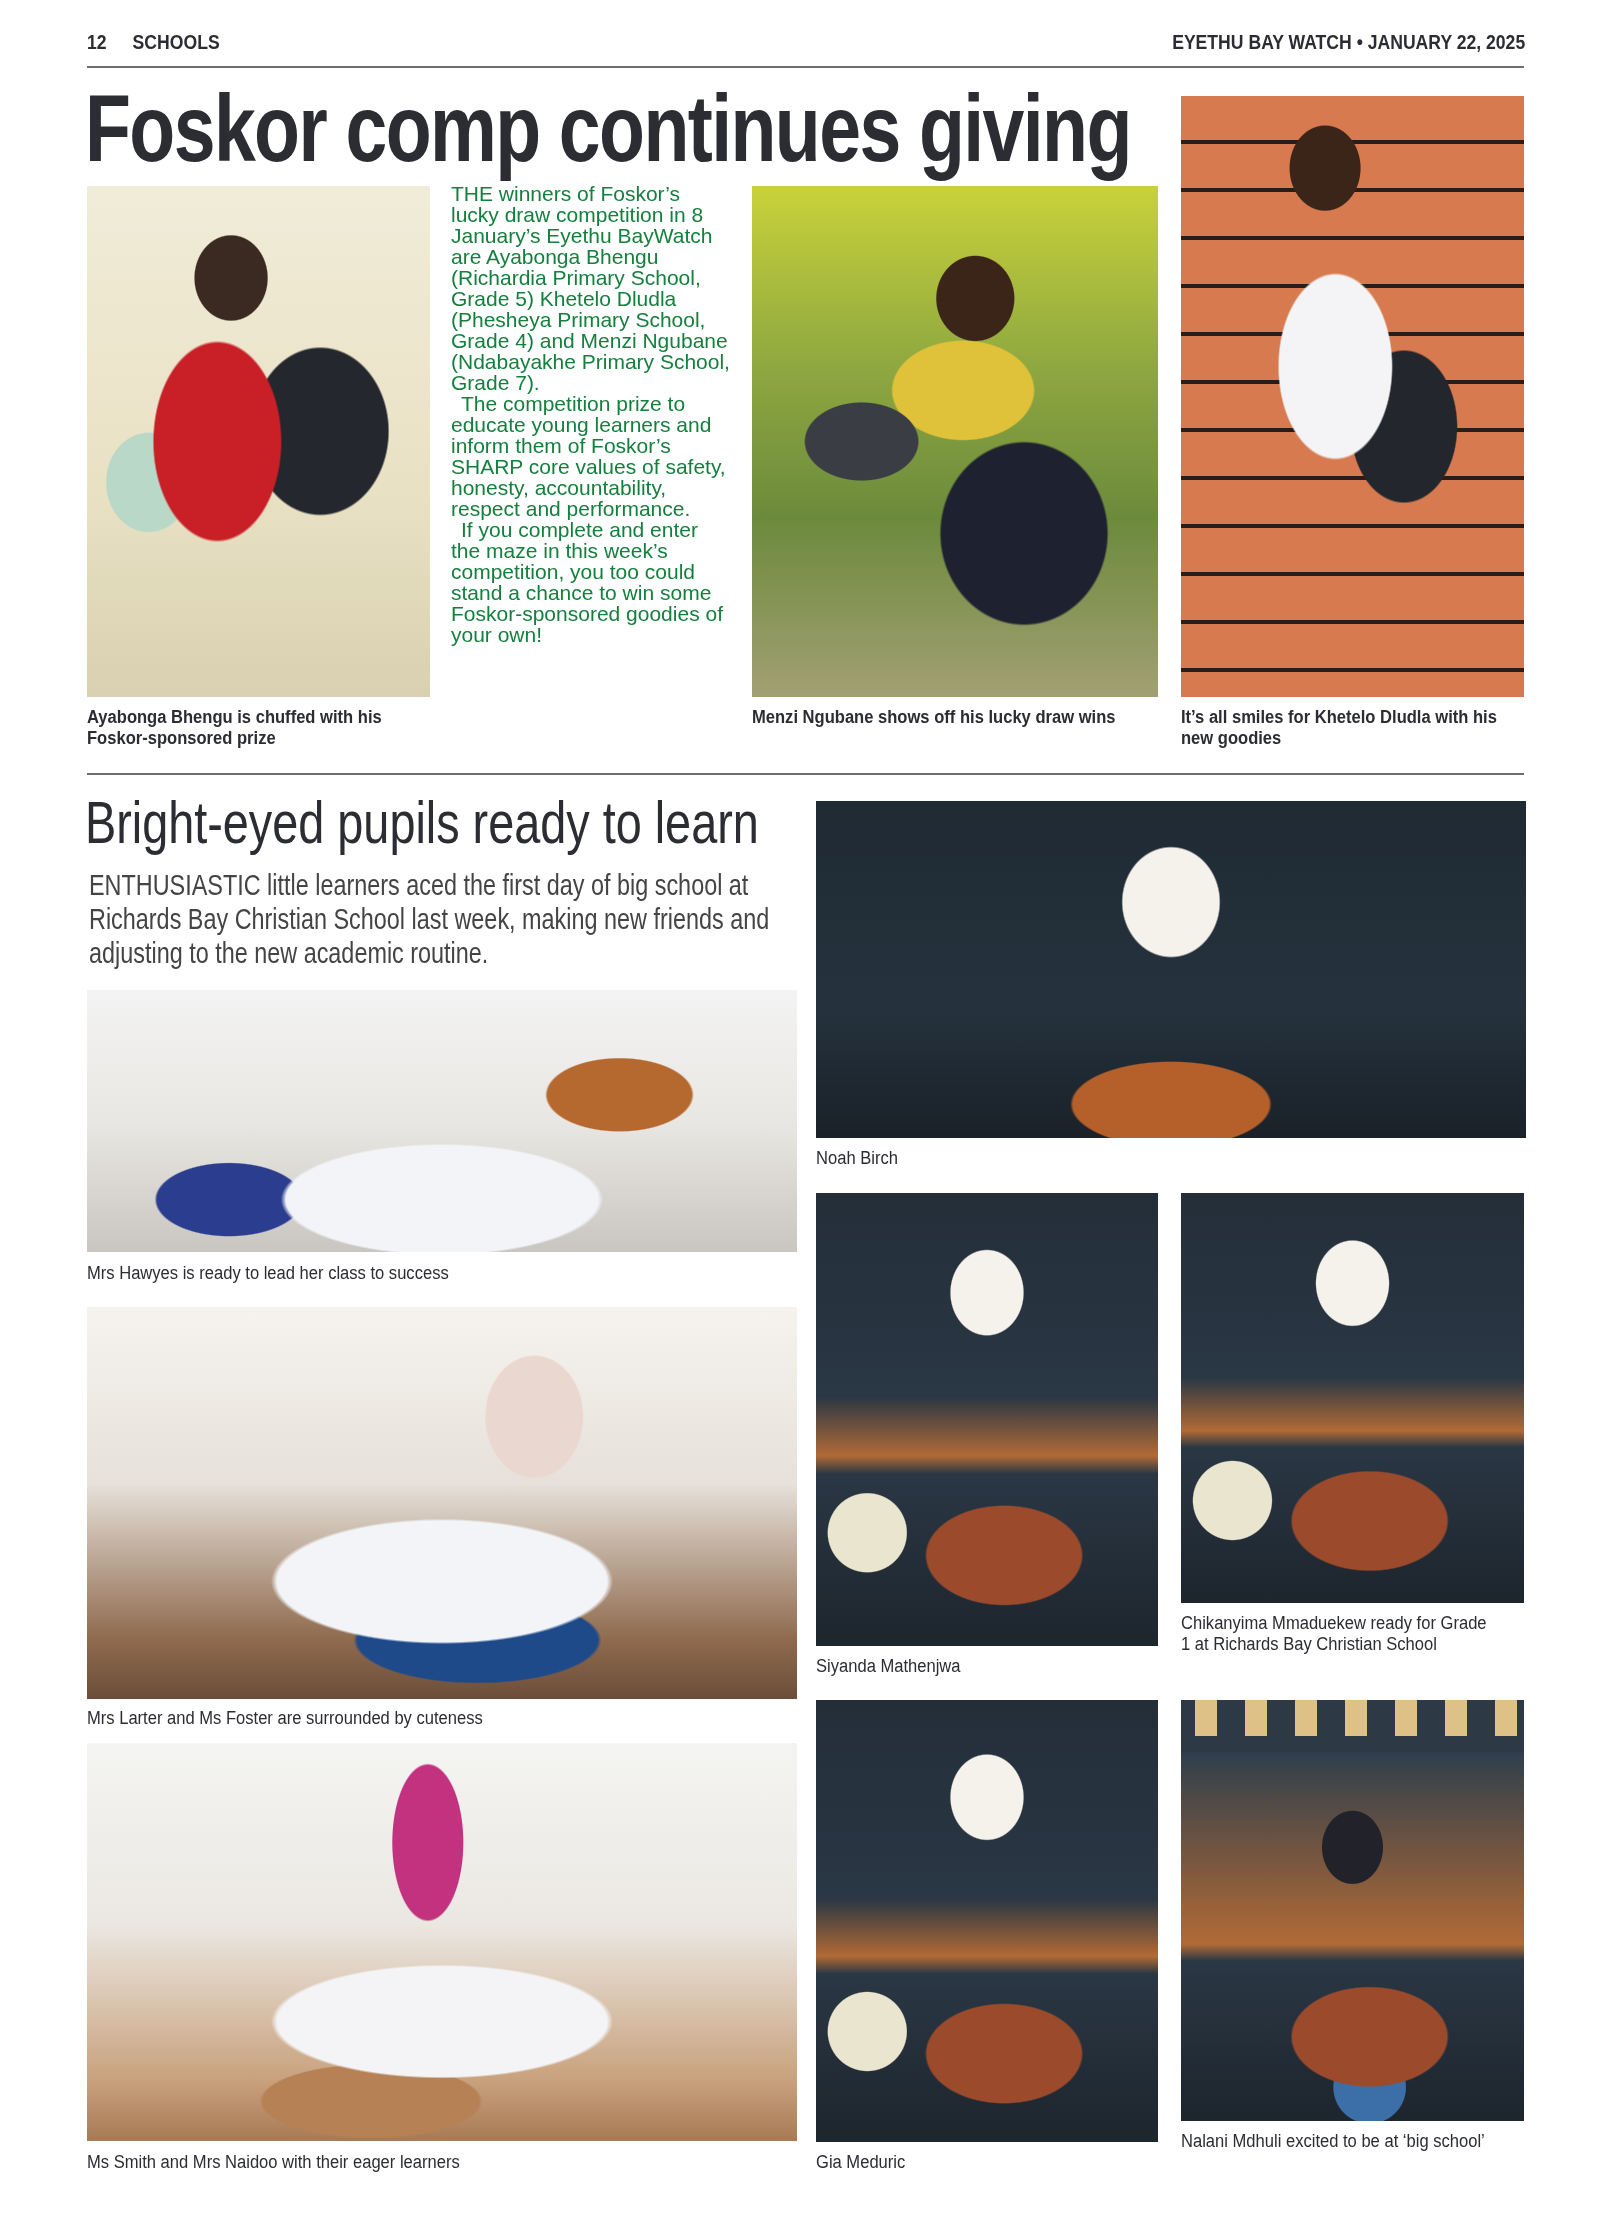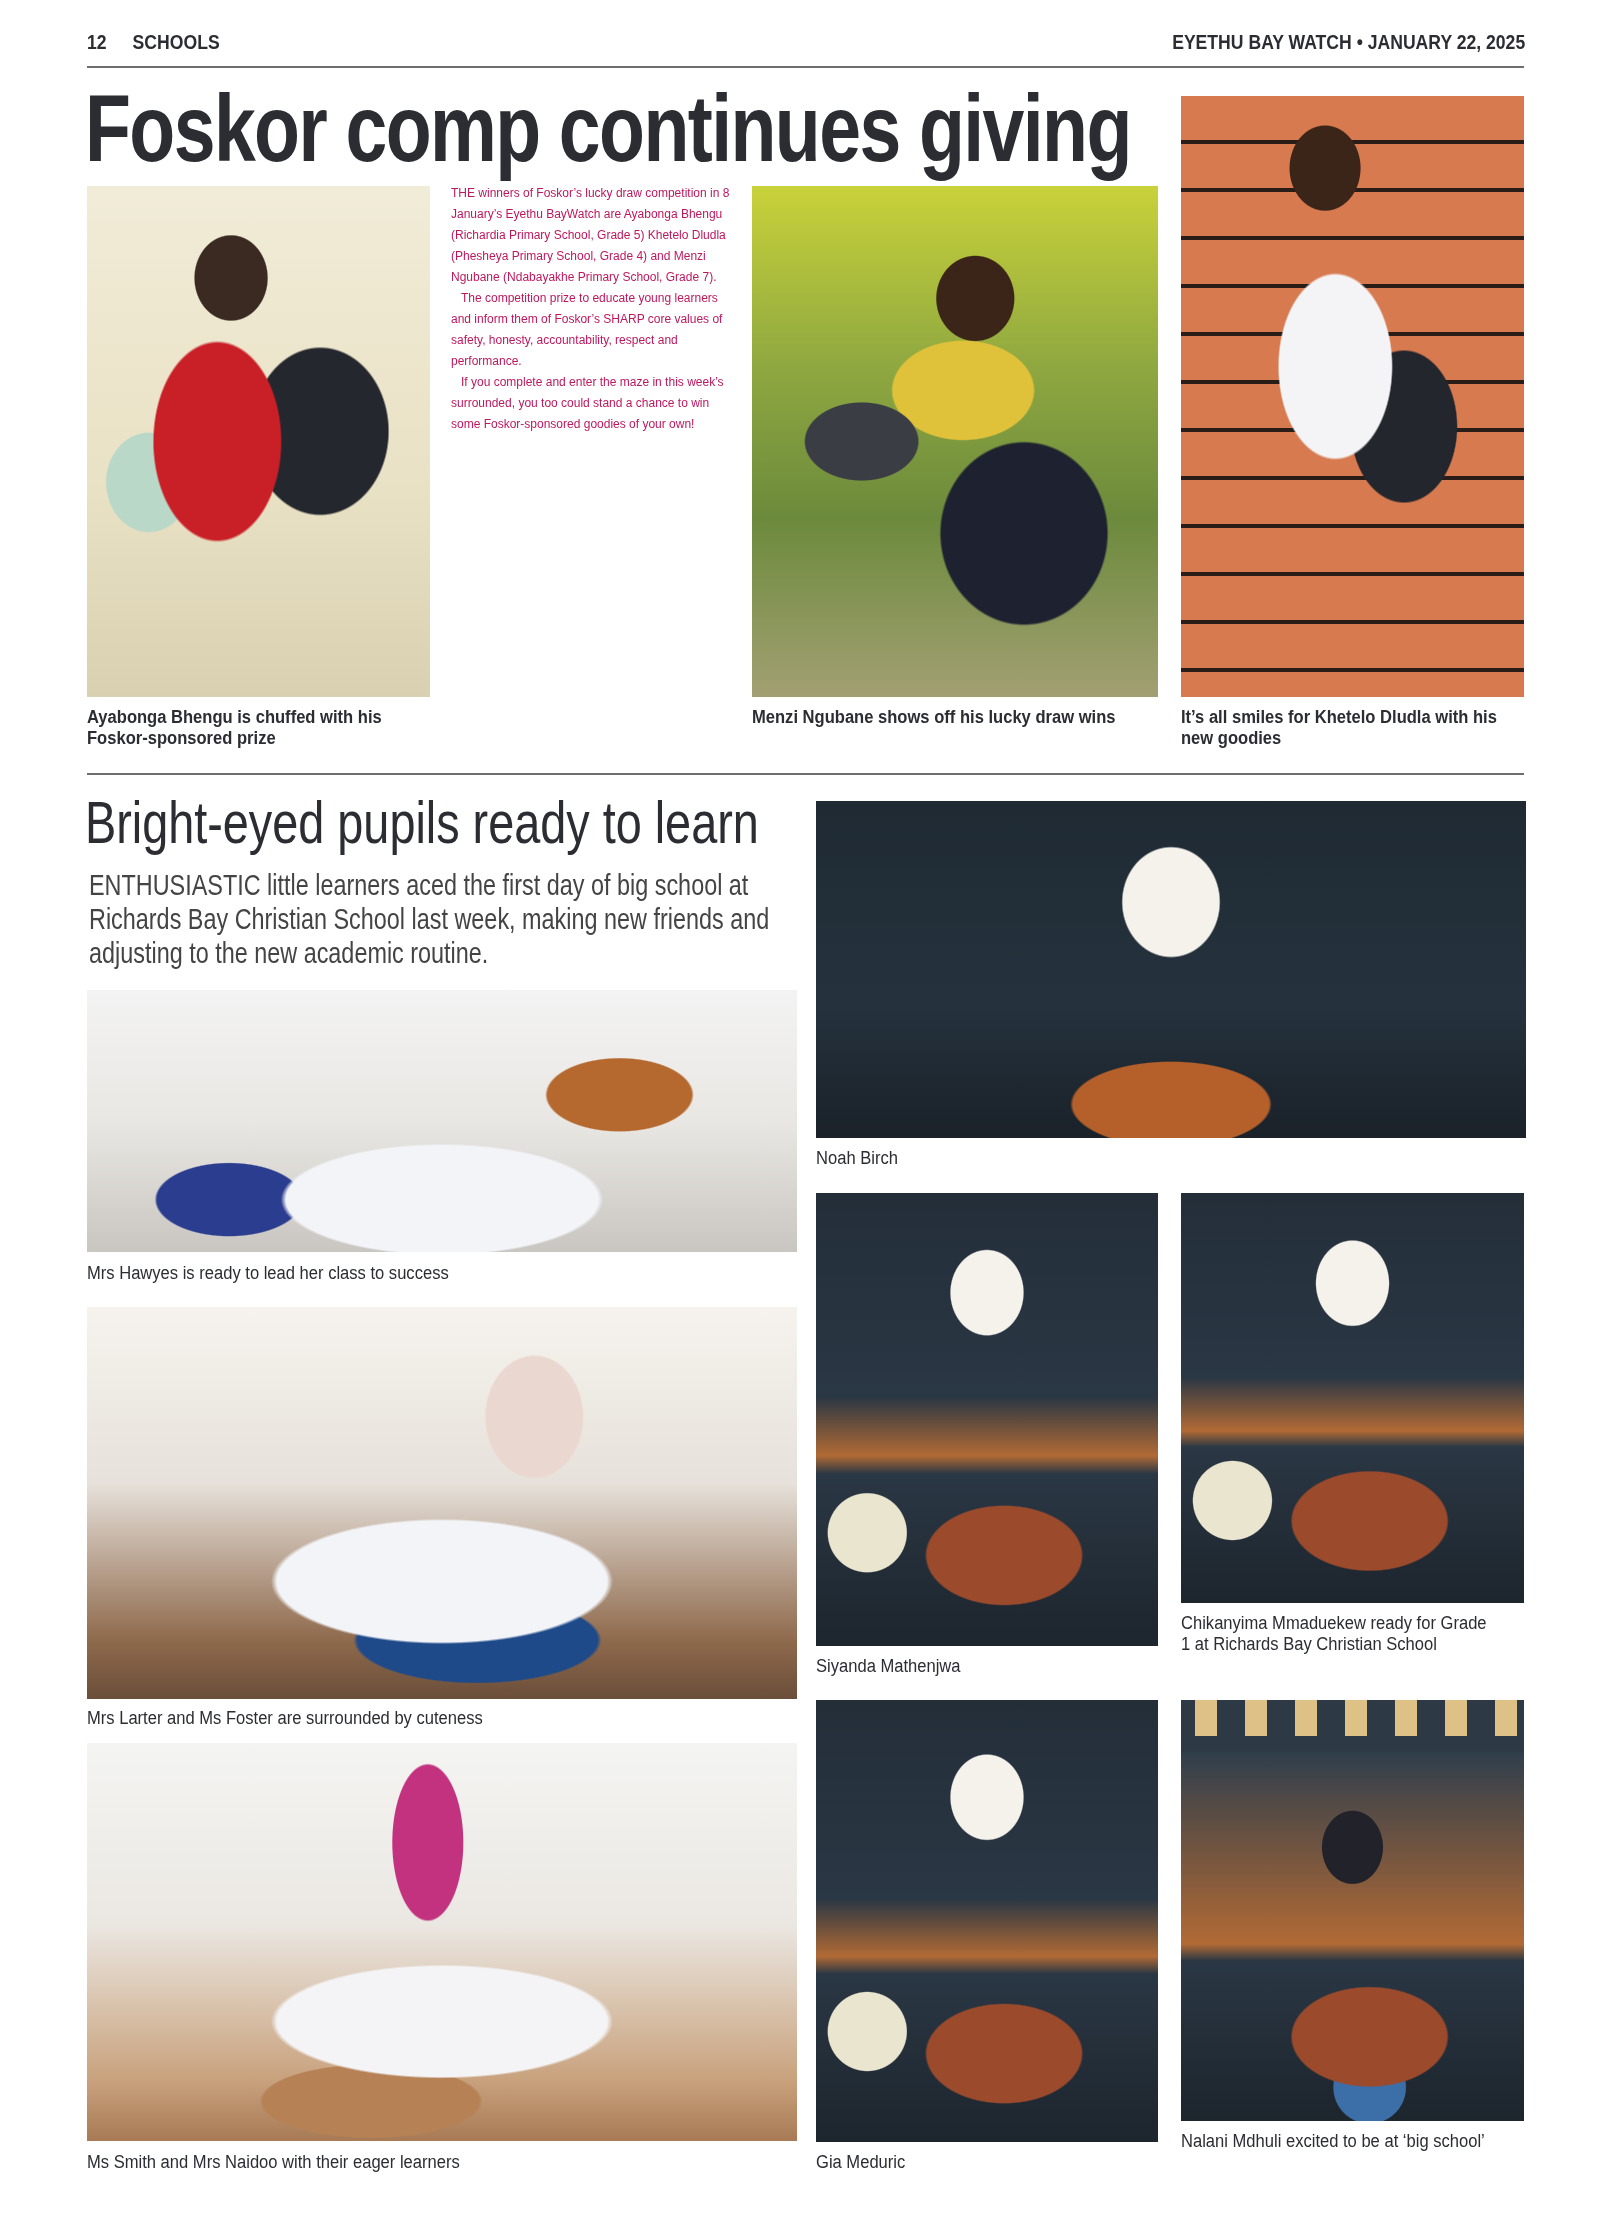--- a/index.html
+++ b/index.html
@@ -6,21 +6,21 @@
   html, body { width: 1610px; height: 2224px; background: #ffffff; overflow: hidden; }
   body { position: relative; font-family: "Liberation Sans", sans-serif; color: #2b2d33; }
   .abs { position: absolute; }
 
   .folio { left: 87px; top: 31px; font-size: 20px; font-weight: bold; letter-spacing: 0px; transform: scaleX(0.88); transform-origin: left top; }
   .folio .num { margin-right: 24px; }
   .masthead-right { right: 85px; top: 31px; font-size: 20px; font-weight: bold; transform: scaleX(0.88); transform-origin: right top; white-space: nowrap; }
   .rule { height: 2px; background: #6e6e6e; }
 
   .headline1 { left: 85px; top: 82px; font-size: 94px; font-weight: bold; letter-spacing: -2px; transform: scaleX(0.80); transform-origin: left top; white-space: nowrap; color: #2b2d33; line-height: 1; }
-  .body-text { left: 451px; top: 183px; width: 280px; font-size: 12px; line-height: 21px; color: #be185d; }
+  .body-text { left: 451px; top: 183px; width: 280px; font-size: 21px; line-height: 21px; color: #15803d; }
   .body-text p { text-indent: 0; }
   .body-text p + p { text-indent: 10px; }
 
   .photo { overflow: hidden; }
   .caption-bold { font-size: 18px; font-weight: bold; line-height: 21px; color: #2b2d33; transform: scaleX(0.92); transform-origin: left top; }
   .caption { font-size: 18px; line-height: 21px; color: #2b2d33; transform: scaleX(0.92); transform-origin: left top; }
 
   .headline2 { left: 85px; top: 793px; font-size: 60px; font-weight: normal; transform: scaleX(0.78); transform-origin: left top; white-space: nowrap; line-height: 1; color: #2b2d33; }
   .intro { left: 89px; top: 868px; width: 900px; font-size: 30px; line-height: 34px; color: #444; transform: scaleX(0.78); transform-origin: left top; }
 
@@ -86,21 +86,21 @@
 <div class="abs rule" style="left:87px; top:66px; width:1437px;"></div>
 
 <h1 class="abs headline1">Foskor comp continues giving</h1>
 
 <div class="abs photo ph-ayabonga" style="left:87px; top:186px; width:343px; height:511px;"></div>
 <div class="abs caption-bold" style="left:87px; top:707px; width:360px;">Ayabonga Bhengu is chuffed with his Foskor-sponsored prize</div>
 
 <div class="abs body-text">
   <p>THE winners of Foskor’s lucky draw competition in 8 January’s Eyethu BayWatch are Ayabonga Bhengu (Richardia Primary School, Grade 5) Khetelo Dludla (Phesheya Primary School, Grade 4) and Menzi Ngubane (Ndabayakhe Primary School, Grade 7).</p>
   <p>The competition prize to educate young learners and inform them of Foskor’s SHARP core values of safety, honesty, accountability, respect and performance.</p>
-  <p>If you complete and enter the maze in this week’s surrounded, you too could stand a chance to win some Foskor-sponsored goodies of your own!</p>
+  <p>If you complete and enter the maze in this week’s competition, you too could stand a chance to win some Foskor-sponsored goodies of your own!</p>
 </div>
 
 <div class="abs photo ph-menzi" style="left:752px; top:186px; width:406px; height:511px;"></div>
 <div class="abs caption-bold" style="left:752px; top:707px; width:420px;">Menzi Ngubane shows off his lucky draw wins</div>
 
 <div class="abs photo ph-khetelo" style="left:1181px; top:96px; width:343px; height:601px;"></div>
 <div class="abs caption-bold" style="left:1181px; top:707px; width:370px;">It’s all smiles for Khetelo Dludla with his new goodies</div>
 
 <div class="abs rule" style="left:87px; top:773px; width:1437px;"></div>
 

